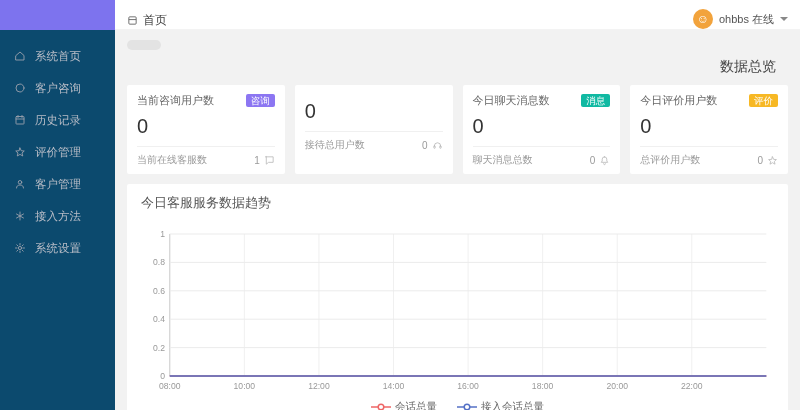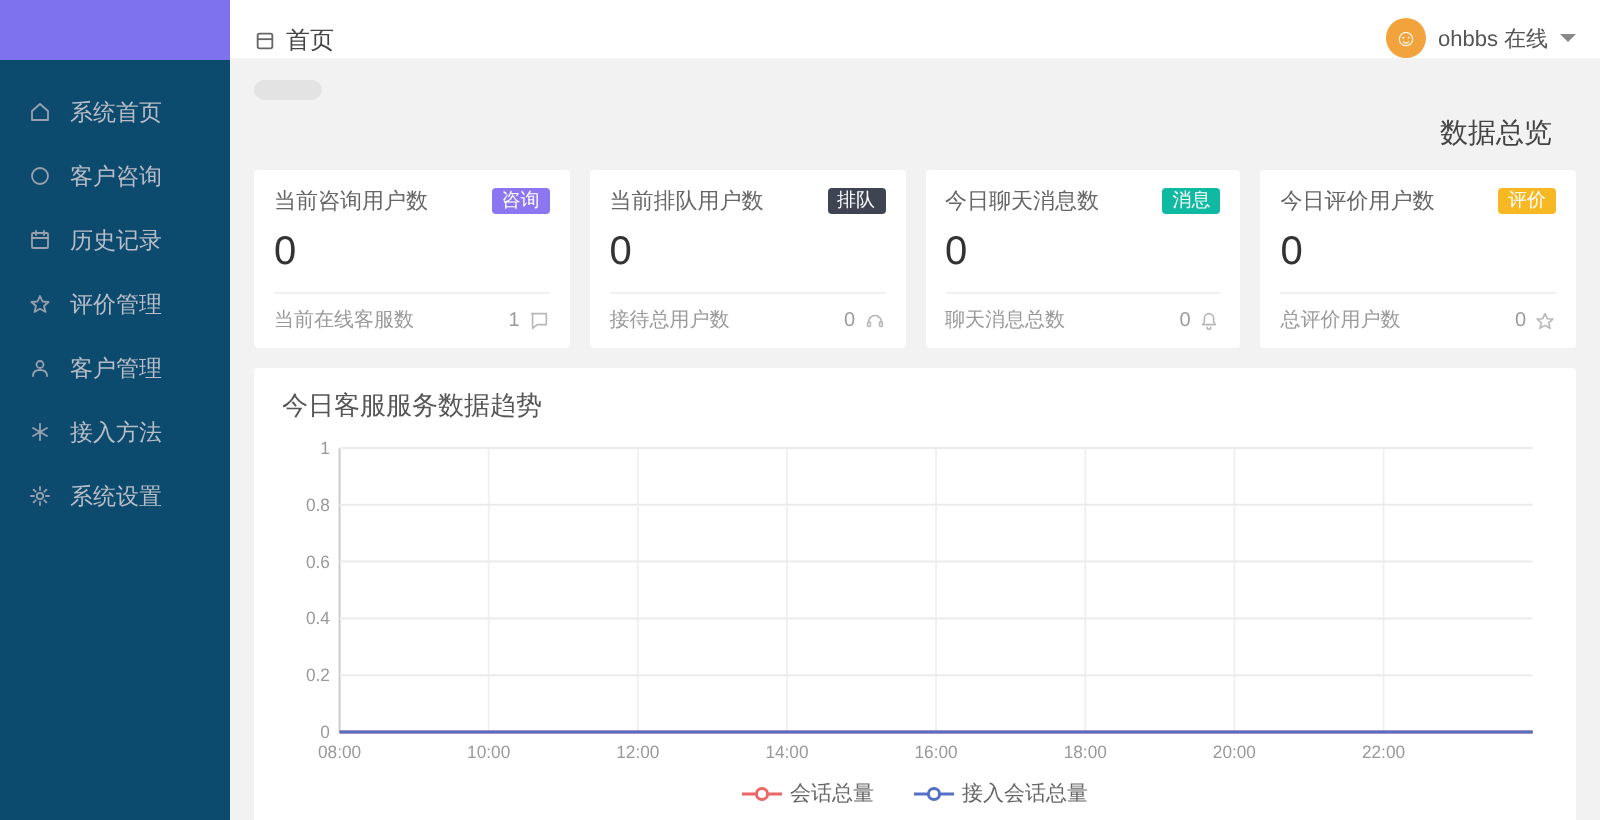--- a/index.html
+++ b/index.html
@@ -43,21 +43,21 @@
   .card-value { font-size:20px; color:#333; margin:7px 0 8px; }
   .card-foot {
     border-top:1px solid #f0f0f0; padding-top:6px;
     display:flex; justify-content:space-between; align-items:center;
     font-size:10px; color:#9a9a9a;
   }
   .foot-right { display:flex; align-items:center; gap:4px; }
   .foot-right svg { stroke:#b8b8b8; fill:none; stroke-width:1.8; stroke-linecap:round; stroke-linejoin:round; }
   
   .chart-card { background:#fff; border-radius:2px; margin-top:10px; padding:10px 14px 4px; }
-  .chart-title { font-size:13px; color:#555; margin:0 0 4px; font-weight:normal; }
+  .chart-title { font-size:13px; color:#555; margin:0 0 14px; font-weight:normal; }
   #trend-chart { width:100%; height:172px; display:block; }
   .legend { display:flex; justify-content:center; gap:20px; padding:2px 0 4px; }
   .legend-item { display:flex; align-items:center; gap:4px; font-size:10.5px; color:#666; cursor:pointer; }
 </style>
 </head>
 <body>
 
 <aside class="sidebar">
   <div class="logo-block" style="background: rgb(125, 115, 238);"></div>
   <nav class="nav">
@@ -145,24 +145,20 @@
         <span class="foot-right">
           <span>1</span>
           <svg width="11" height="11" viewBox="0 0 24 24">
               <path d="M4 4 H20 V16 H10 L5 20 V4 Z"></path>
             </svg>
         </span>
       </div>
     </div>
 
     <div class="card">
-      <div class="card-head">
-        <span>当前排队用户数</span>
-        <span class="badge" style="background: rgb(62, 68, 82);">排队</span>
-      </div>
       <div class="card-value">0</div>
       <div class="card-foot">
         <span>接待总用户数</span>
         <span class="foot-right">
           <span>0</span>
           <svg width="11" height="11" viewBox="0 0 24 24">
               <path d="M5 13 a7 7 0 0 1 14 0"></path>
               <rect x="4" y="13" width="3" height="5" rx="1"></rect>
               <rect x="17" y="13" width="3" height="5" rx="1"></rect>
             </svg>

